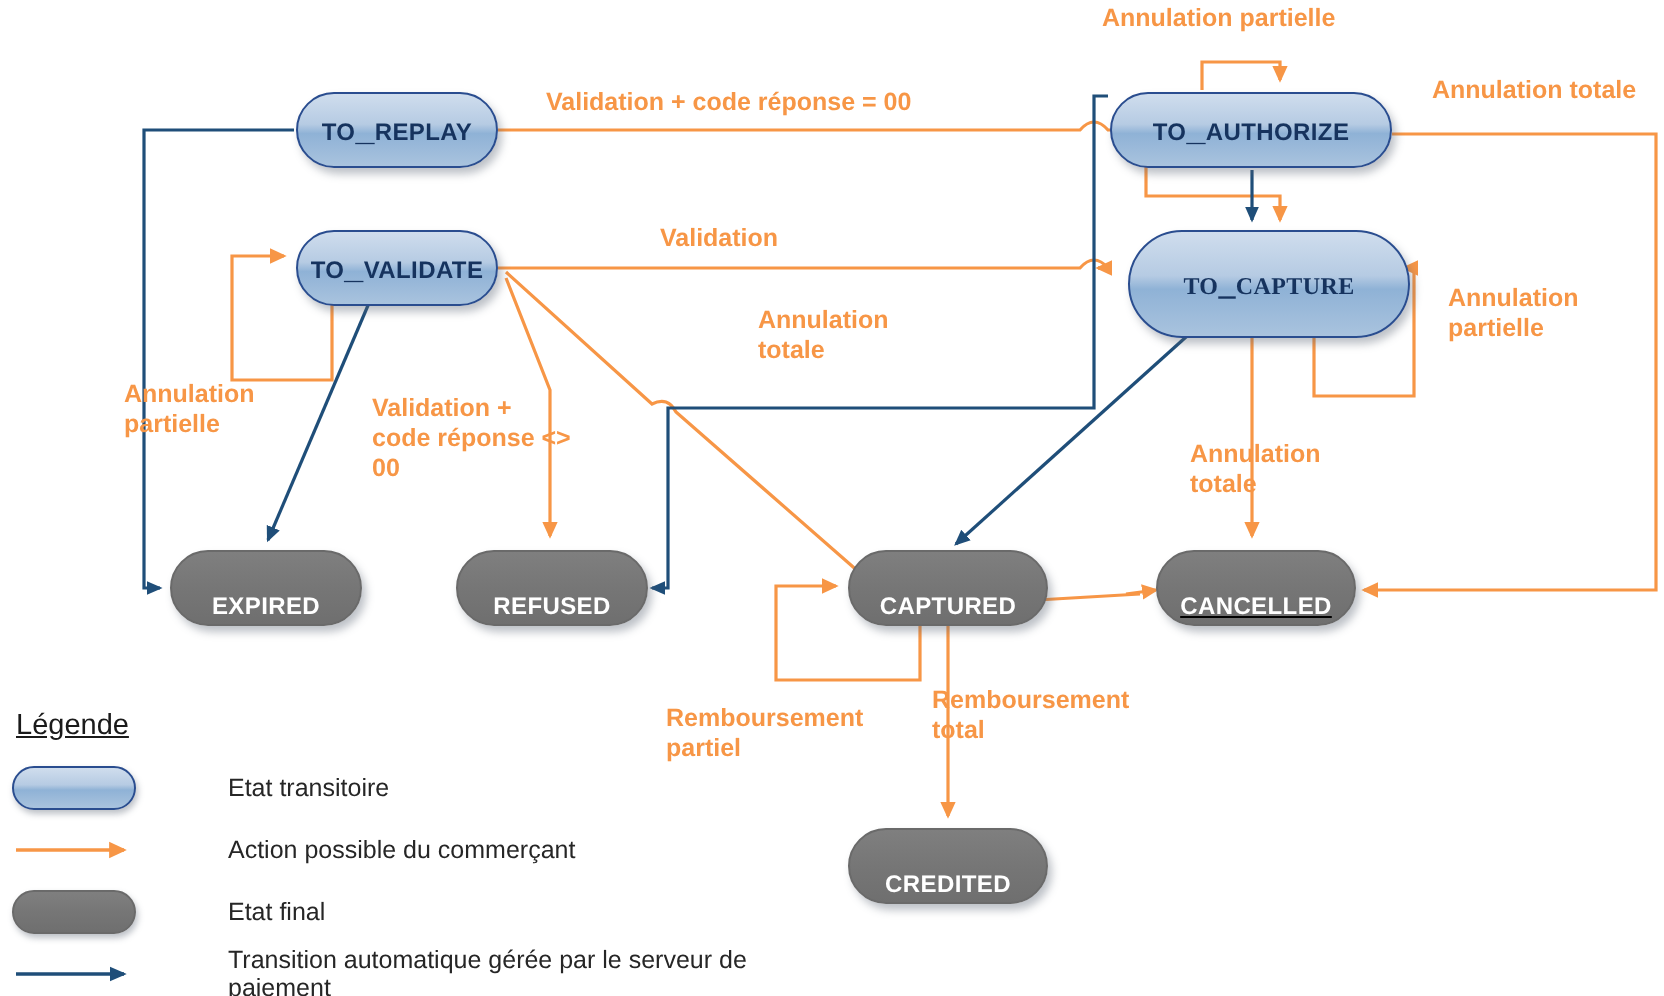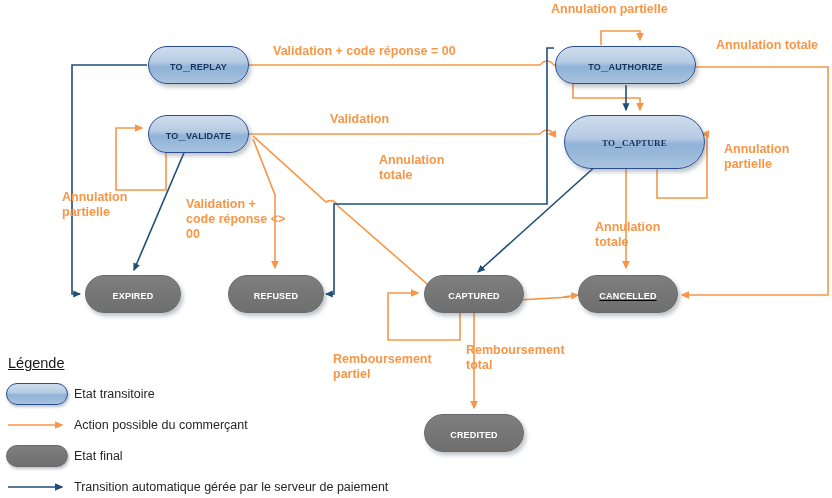--- a/index.html
+++ b/index.html
@@ -26,39 +26,40 @@
   .node {
     position: absolute;
     box-sizing: border-box;
     display: flex;
     align-items: center;
     justify-content: center;
     border-radius: 999px;
     z-index: 5;
   }
   .node .node-label {
-    font-size: 13px;
+    font-size: 17px;
     letter-spacing: 0.2px;
     white-space: nowrap;
     font-variant: small-caps;
     text-transform: lowercase;
   }
   .node.transient {
     background: linear-gradient(to bottom, #cfdded 0%, #b6cbe3 42%, #8fb2d6 55%, #a9c3de 100%);
     border: 1.3px solid #2a4d8f;
     box-shadow: 2px 3px 4px rgba(90,100,115,0.40);
   }
   .node.transient .node-label {
     color: #16335e;
     font-weight: bold;
   }
   .node.final {
     background: linear-gradient(to bottom, #7f7f7f 0%, #767676 50%, #6f6f6f 100%);
     border: 1px solid #6a6a6a;
     box-shadow: 2px 3px 4px rgba(90,100,115,0.40);
+    align-items: flex-end;
   }
   .node.final .node-label {
     color: #ffffff;
     font-weight: bold;
   }
   
   .edge-label {
     position: absolute;
     color: #F79646;
     font-size: 12.5px;
@@ -80,20 +81,21 @@
     color: #1a1a1a;
     text-decoration: underline;
     margin-bottom: 9px;
     padding-left: 2px;
   }
   .legend-row {
     display: flex;
     align-items: center;
     height: 27px;
     margin-bottom: 4px;
+    gap: 40px;
   }
   .legend-swatch {
     width: 64px;
     flex: 0 0 64px;
     display: flex;
     align-items: center;
     justify-content: flex-start;
   }
   .legend-pill {
     width: 62px; height: 22px;

